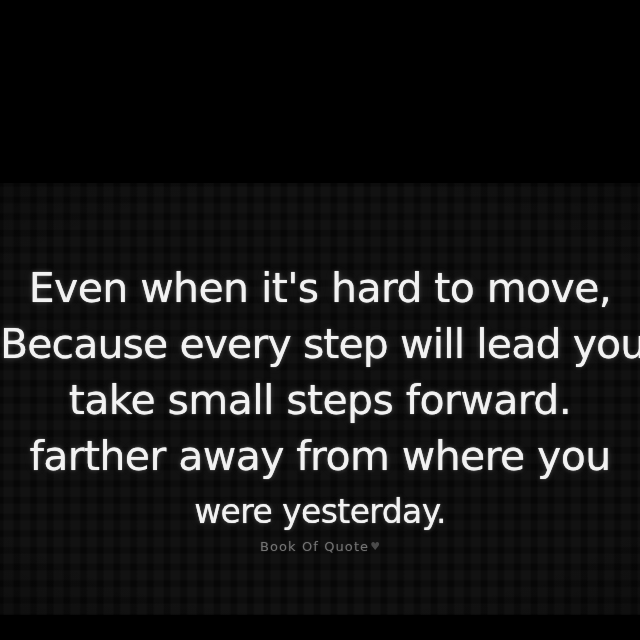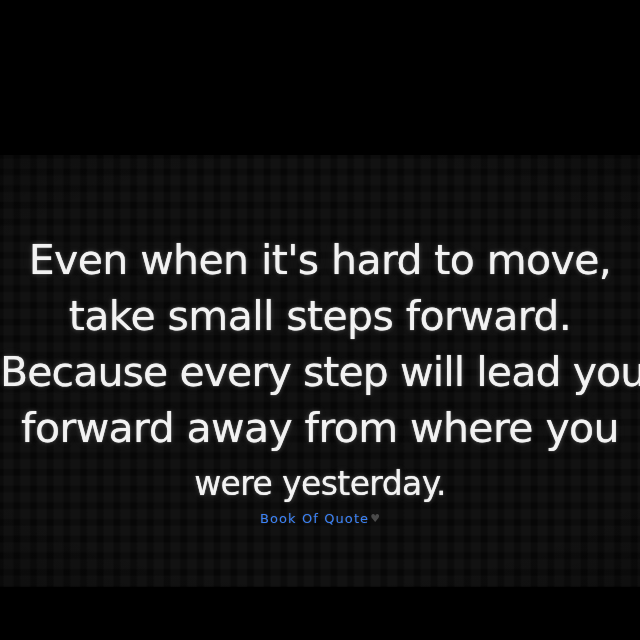--- a/index.html
+++ b/index.html
@@ -9,20 +9,21 @@
     background: #000000;
   }
 
   #stage {
     position: relative;
     width: 640px;
     height: 600px;
     background: #000000;
     overflow: hidden;
     font-family: "DejaVu Sans", sans-serif;
+    margin-top: 28px;
   }
 
   
   #texture-band {
     position: absolute;
     left: 0;
     top: 155px;
     width: 640px;
     height: 432px;
     background-color: #070707;
@@ -104,21 +105,21 @@
   #attribution {
     position: absolute;
     left: 0;
     top: 508px;
     width: 640px;
     text-align: center;
     z-index: 5;
   }
 
   #attribution-text {
-    color: #3b82f6;
+    color: #737373;
     font-size: 13px;
     letter-spacing: 1.1px;
     font-weight: 400;
     white-space: nowrap;
     text-shadow: 0 0 2px rgba(120,120,120,0.35);
   }
 
   #attribution-heart {
     color: #4a4a4a;
     font-size: 11px;
@@ -132,23 +133,23 @@
 <div id="stage">
 
   <div id="texture-band"></div>
   <div id="vignette"></div>
 
   <div class="letterbox" id="letterbox-top"></div>
   <div class="letterbox" id="letterbox-bottom"></div>
 
   <div id="quote-block">
     <span class="quote-line l1">Even when it's hard to move,</span>
+    <span class="quote-line l3">Because every step will lead you</span>
     <span class="quote-line l2">take small steps forward.</span>
-    <span class="quote-line l3">Because every step will lead you</span>
-    <span class="quote-line l4">forward away from where you</span>
+    <span class="quote-line l4">farther away from where you</span>
     <span class="quote-line l5">were yesterday.</span>
   </div>
 
   <div id="attribution">
     <span id="attribution-text">Book Of Quote</span><span id="attribution-heart">♥</span>
   </div>
 
 </div>
 
 </body></html>

